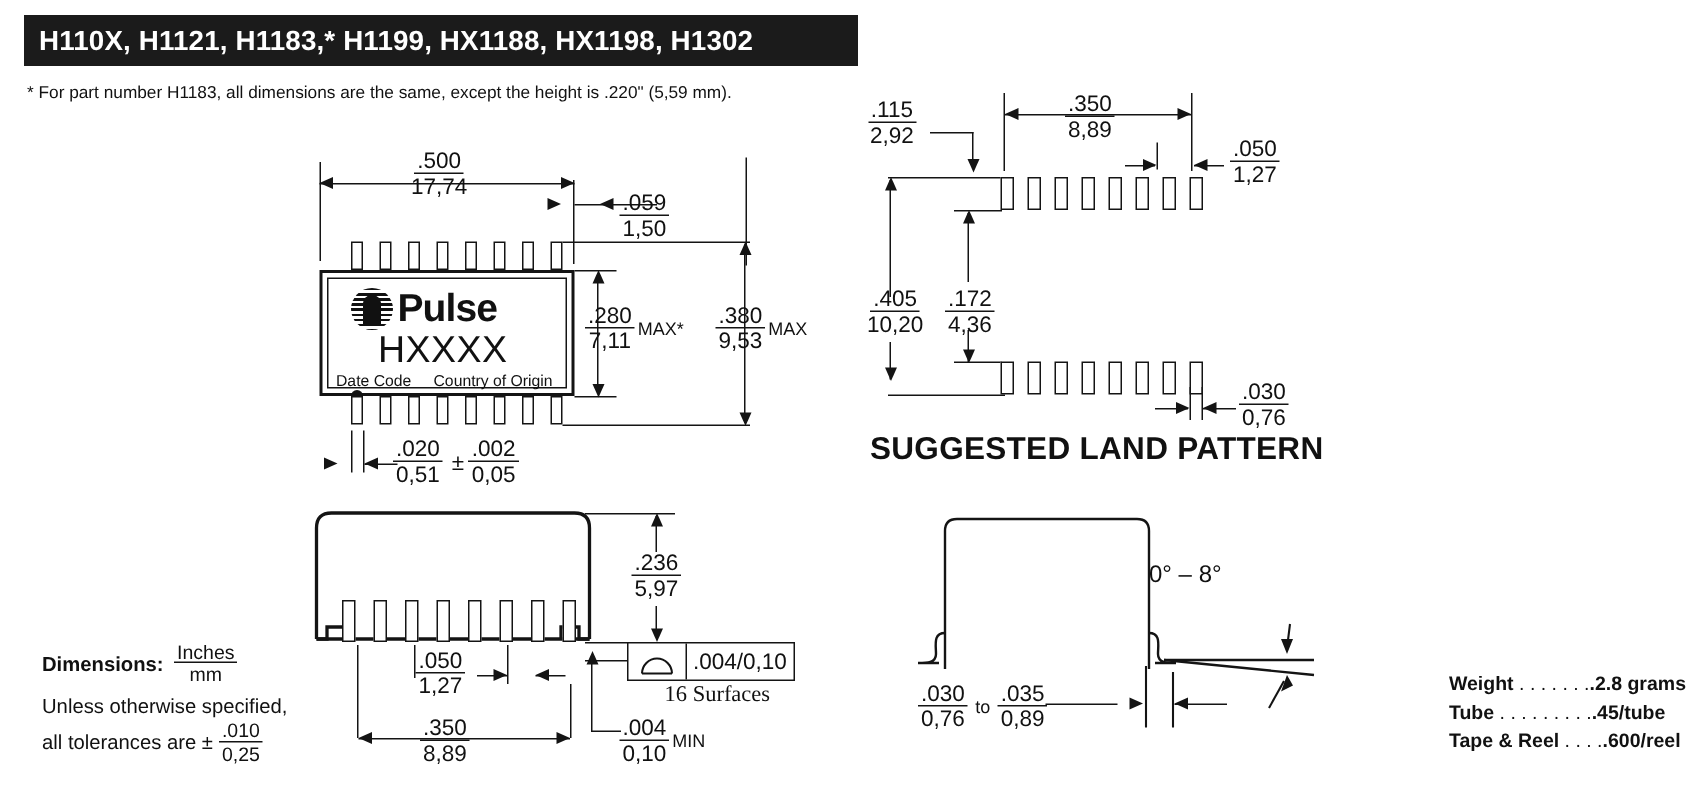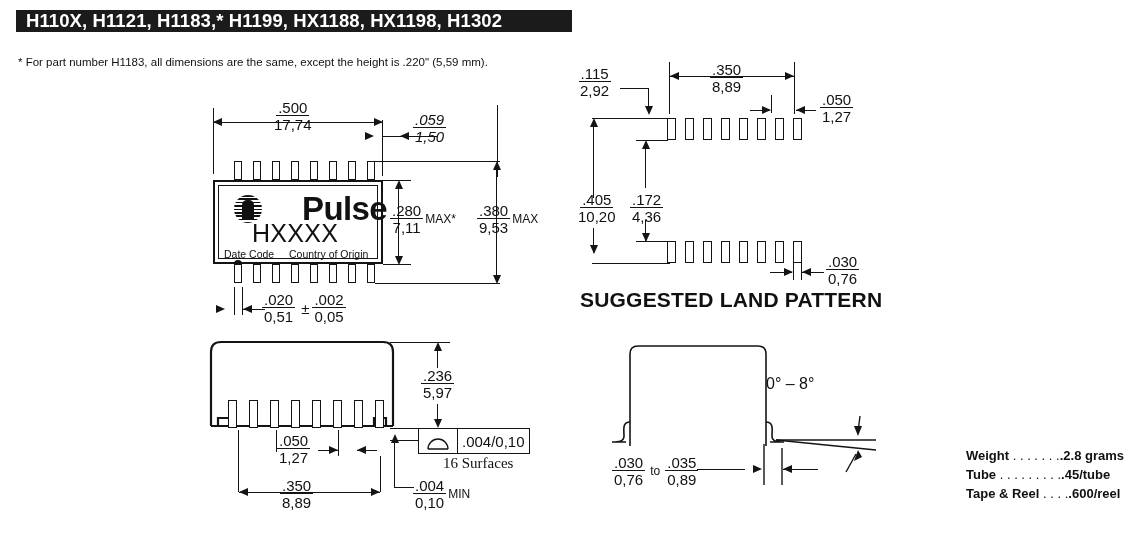--- a/index.html
+++ b/index.html
@@ -5,21 +5,21 @@
   html,body{margin:0;padding:0;}
   body{
     width:1138px;height:534px;background:#ffffff;
     font-family:"Liberation Sans", sans-serif;
     color:#111111;overflow:hidden;position:relative;
   }
   #stage{position:relative;width:1138px;height:534px;}
 
   
   .hdr-bar{
-    position:absolute;left:16px;top:10px;width:556px;height:22px;
+    position:absolute;left:16px;top:10px;width:556px;height:34px;
     background:#1b1b1b;display:flex;align-items:center;
   }
   .hdr-bar span{
     color:#ffffff;font-size:18.5px;font-weight:bold;letter-spacing:.1px;
     padding-left:10px;white-space:nowrap;
   }
   .footnote{
     position:absolute;left:18px;top:56px;font-size:11.5px;white-space:nowrap;
   }
 
@@ -61,21 +61,21 @@
   .pad{position:absolute;border:1.4px solid #141414;background:#fff;box-sizing:border-box;}
 
   .logo-wrap{position:absolute;display:flex;align-items:center;}
   .logo-mark{position:relative;width:28px;height:28px;border-radius:50%;
      background:repeating-linear-gradient(to bottom,#111 0 1.6px,#fff 1.6px 3.4px);
      overflow:hidden;}
   .logo-mark:after{content:"";position:absolute;left:8px;top:5px;width:12px;height:19px;
      background:#111;border-radius:5px 5px 0 0;}
   .logo-mark:before{content:"";position:absolute;left:11.5px;top:11px;width:5px;height:13px;
      background:#fff;}
-  .logo-text{font-size:33px;font-weight:bold;letter-spacing:-.6px;padding-left:3px;margin-left:37px;}
+  .logo-text{font-size:26px;font-weight:bold;letter-spacing:-.6px;padding-left:3px;}
   .part-mark{position:absolute;font-size:25px;font-weight:normal;letter-spacing:.3px;text-align:center;}
   .sml{position:absolute;font-size:10.5px;white-space:nowrap;}
   .dot{position:absolute;width:8px;height:8px;border-radius:50%;background:#111;}
 
   
   .cop-box{position:absolute;border:1.4px solid #141414;display:flex;align-items:stretch;background:#fff;}
   .cop-sym{width:38px;display:flex;align-items:flex-end;justify-content:center;
            border-right:1.4px solid #141414;padding-bottom:2px;}
   .cop-val{padding:1px 4px;font-size:15px;display:flex;align-items:center;}
 
@@ -111,21 +111,21 @@
         <span class="num">.500</span>
         <span class="den">17,74</span>
       </span>
     </div>
 
     <div class="ln vl" style="left:497px;top:105px;height:72px;"></div>
     <div class="ln hl" style="left:383px;top:136px;width:24px;"></div>
     <div class="ah ah-r" style="left:365px;top:132px;"></div>
     <div class="ln hl" style="left:403px;top:136px;width:35px;"></div>
     <div class="ah ah-l" style="left:400px;top:132px;"></div>
-    <div class="dim" style="left:413px;top:112px;font-style:italic;">
+    <div class="dim" style="left:413px;top:128px;">
       <span class="frac">
         <span class="num">.059</span>
         <span class="den">1,50</span>
       </span>
     </div>
 
     <div class="pin" style="left:234px;top:161px;width:8px;height:19px;"></div>
     <div class="pin" style="left:253px;top:161px;width:8px;height:19px;"></div>
     <div class="pin" style="left:272px;top:161px;width:8px;height:19px;"></div>
     <div class="pin" style="left:291px;top:161px;width:8px;height:19px;"></div>
@@ -406,20 +406,39 @@
         <span class="num">.035</span>
         <span class="den">0,89</span>
       </span>
     </div>
     <div class="ln hl" style="left:697px;top:469px;width:48px;"></div>
     <div class="ah ah-r" style="left:753px;top:465px;"></div>
     <div class="ln hl" style="left:783px;top:469px;width:35px;"></div>
     <div class="ah ah-l" style="left:783px;top:465px;"></div>
   </div>
 
+  <div class="legend">
+    <div class="row">
+      <span class="bold">Dimensions:</span>
+      <span class="frac" style="margin-left:7px;">
+        <span class="num">Inches</span>
+        <span class="den">mm</span>
+      </span>
+    </div>
+    <div class="row" style="margin-top:4px;">
+      <span>Unless otherwise specified,</span>
+    </div>
+    <div class="row">
+      <span>all tolerances are ±</span>
+      <span class="frac" style="margin-left:4px;">
+        <span class="num">.010</span>
+        <span class="den">0,25</span>
+      </span>
+    </div>
+  </div>
 
   <div class="specs">
     <div>
       <b>Weight</b>
       <span>. . . . . . .</span><b>.2.8 grams</b>
     </div>
     <div>
       <b>Tube</b>
       <span>. . . . . . . . .</span><b>.45/tube</b>
     </div>

